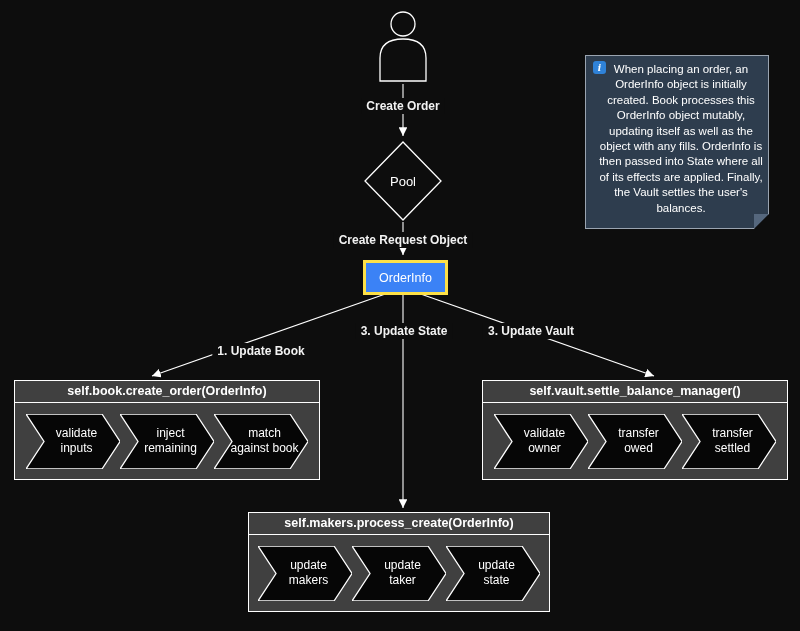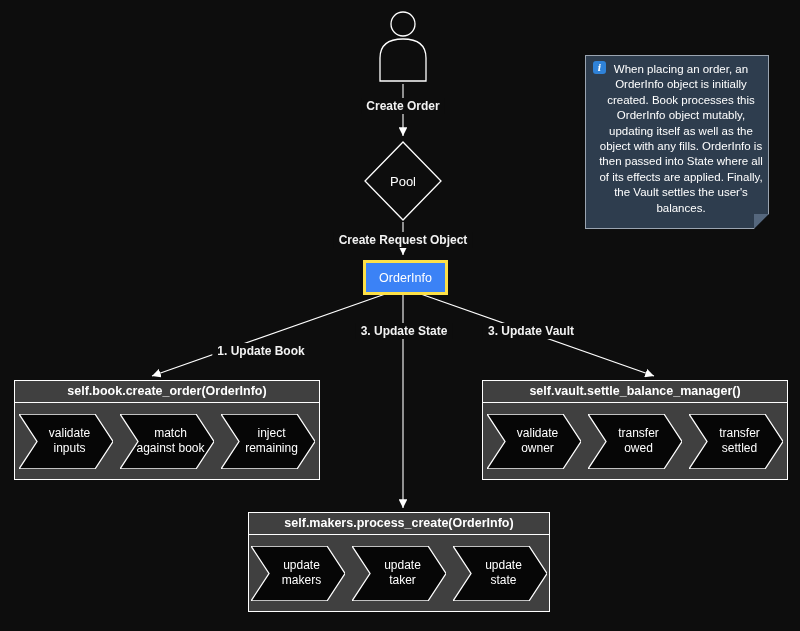--- a/index.html
+++ b/index.html
@@ -21,21 +21,21 @@
     display:flex;align-items:center;justify-content:center;font-size:12.5px;z-index:2;
   }
   .module{
     position:absolute;border:1px solid #ffffff;background:#404040;z-index:2;box-sizing:border-box;
   }
   .module-title{
     height:21px;line-height:21px;border-bottom:1px solid #ffffff;
     font-weight:bold;font-size:12.5px;text-align:center;color:#ffffff;
   }
   .steps-row{
-    display:flex;justify-content:center;align-items:center;gap:7px;height:76px;
+    display:flex;justify-content:center;align-items:center;height:76px;
   }
   .chev{position:relative;width:94px;height:55px;flex:0 0 auto;}
   .chev svg{position:absolute;inset:0;width:100%;height:100%;display:block;}
   .chev polygon{fill:#060606;stroke:#ffffff;stroke-width:1.3;}
   .chev-label{
     position:absolute;inset:0;display:flex;align-items:center;justify-content:center;
     text-align:center;font-size:12px;line-height:1.25;white-space:pre-line;color:#ffffff;
     padding-left:7px;
   }
   .note{
@@ -102,29 +102,29 @@
         <svg viewBox="0 0 94 56" preserveAspectRatio="none">
             <polygon points="0,0 76,0 94,28 76,56 0,56 18,28" vector-effect="non-scaling-stroke"></polygon>
           </svg>
         <span class="chev-label">validate
 inputs</span>
       </div>
       <div class="chev">
         <svg viewBox="0 0 94 56" preserveAspectRatio="none">
             <polygon points="0,0 76,0 94,28 76,56 0,56 18,28" vector-effect="non-scaling-stroke"></polygon>
           </svg>
-        <span class="chev-label">match
-against book</span>
+        <span class="chev-label">inject
+remaining</span>
       </div>
       <div class="chev">
         <svg viewBox="0 0 94 56" preserveAspectRatio="none">
             <polygon points="0,0 76,0 94,28 76,56 0,56 18,28" vector-effect="non-scaling-stroke"></polygon>
           </svg>
-        <span class="chev-label">inject
-remaining</span>
+        <span class="chev-label">match
+against book</span>
       </div>
     </div>
   </div>
 
   <div class="module" style="left:482px;top:380px;width:306px;height:100px;">
     <div class="module-title">self.vault.settle_balance_manager()</div>
     <div class="steps-row">
       <div class="chev">
         <svg viewBox="0 0 94 56" preserveAspectRatio="none">
             <polygon points="0,0 76,0 94,28 76,56 0,56 18,28" vector-effect="non-scaling-stroke"></polygon>

